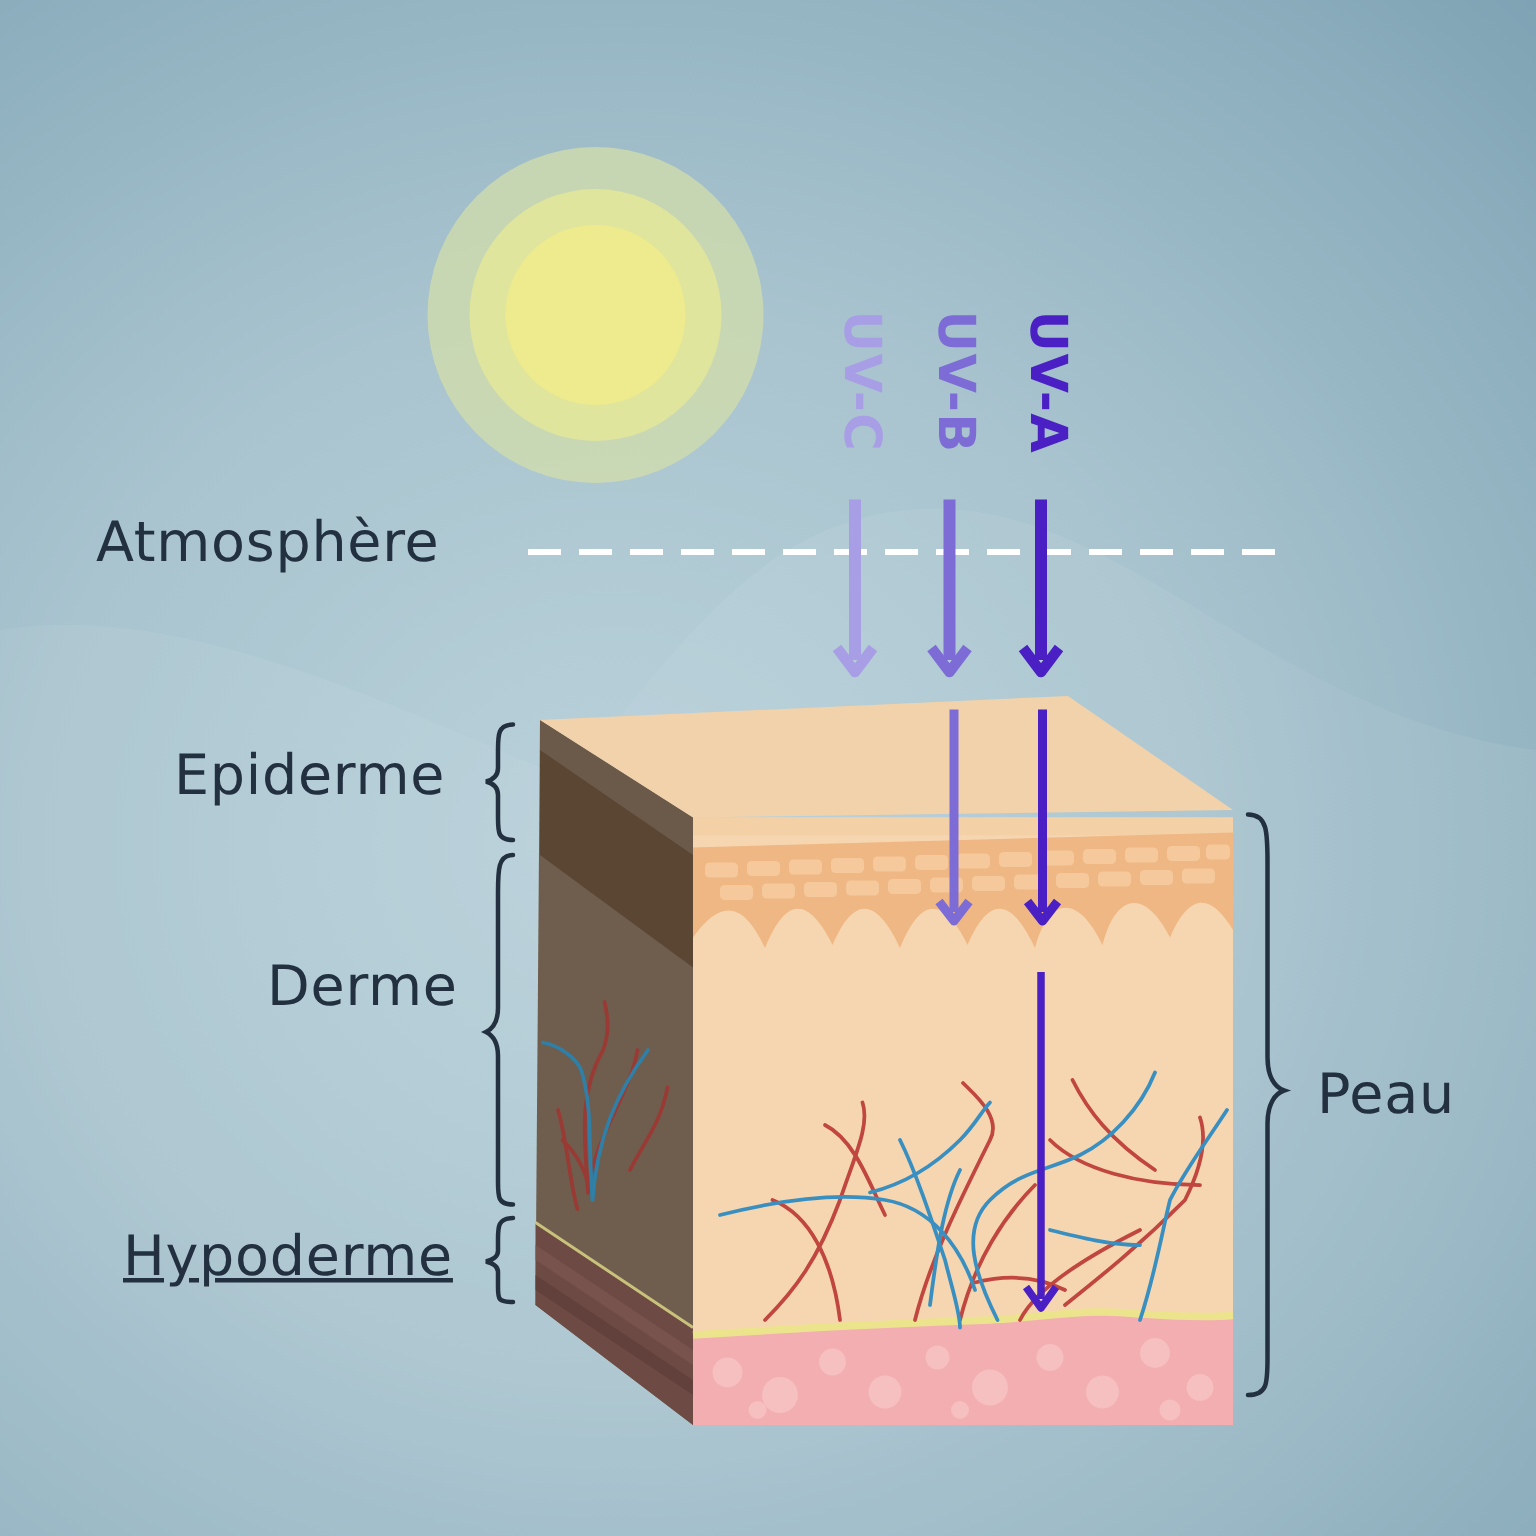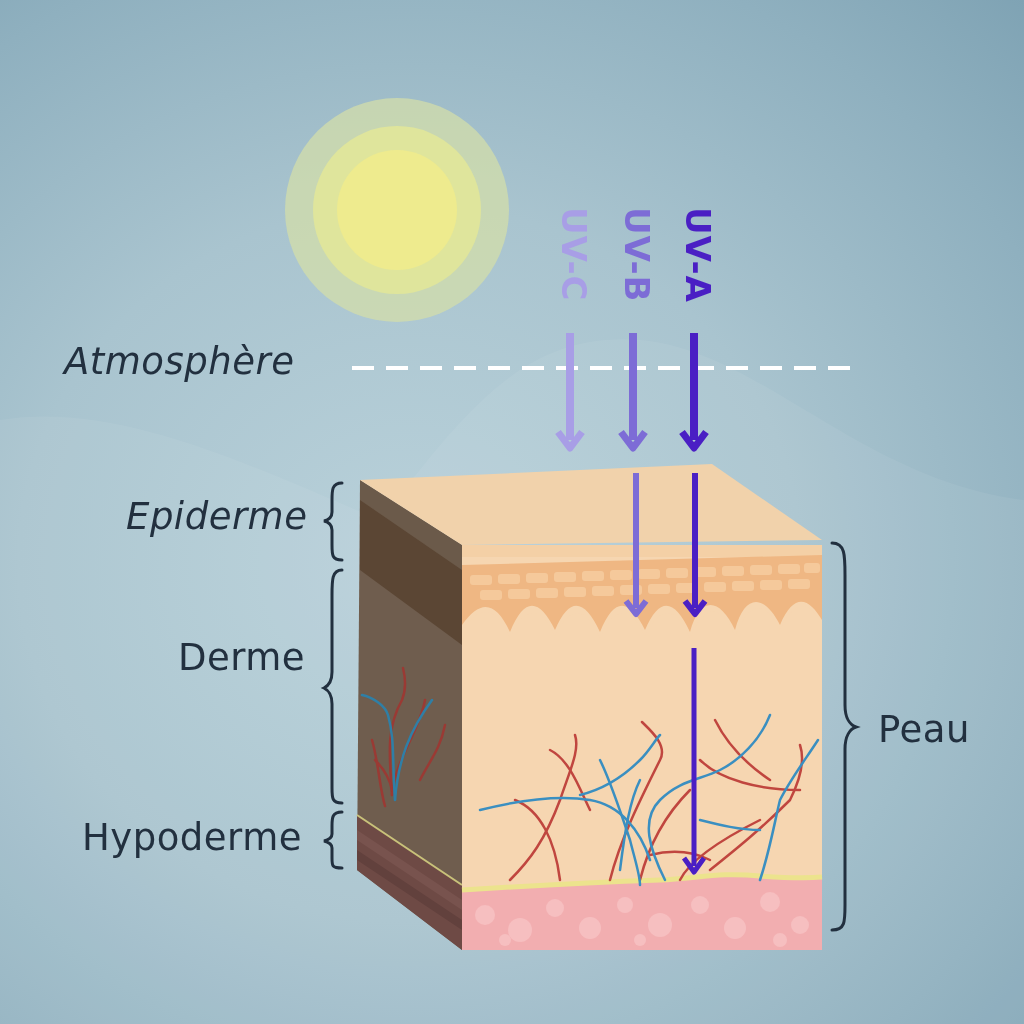--- a/index.html
+++ b/index.html
@@ -153,17 +153,17 @@
     <path d="M342 570 C332 570 332 580 332 595 L332 672 C332 682 328 686 324 688 C328 690 332 694 332 704 L332 788 C332 798 332 803 342 803"></path>
     <path d="M342 812 C332 812 332 818 332 826 L332 834 C332 838 328 840 324 841 C328 842 332 844 332 848 L332 858 C332 866 332 868 342 868"></path>
     <path d="M832 543 C845 543 845 555 845 575 L845 705 C845 718 850 725 856 727 C850 729 845 736 845 749 L845 905 C845 922 845 930 832 930"></path>
   </g>
 </svg>
 
 <div class="uv" style="left:594px;top:207px;color:#a89ee6;">UV-C</div>
 <div class="uv" style="left:657px;top:207px;color:#7d6cd6;">UV-B</div>
 <div class="uv" style="left:718px;top:207px;color:#4a1fc4;">UV-A</div>
 
-<div class="label" style="left:64px;top:340px;font-style:italic;">Atmosphère</div>
-<div class="label" style="left:126px;top:495px;font-style:italic;">Epiderme</div>
+<div class="label" style="left:64px;top:340px;">Atmosphère</div>
+<div class="label" style="left:116px;top:495px;">Epiderme</div>
 <div class="label" style="left:178px;top:636px;">Derme</div>
-<div class="label" style="left:82px;top:816px;">Hypoderme</div>
+<div class="label" style="left:82px;top:816px;text-decoration:underline;">Hypoderme</div>
 <div class="label" style="left:878px;top:708px;">Peau</div>
 
 </body></html>

